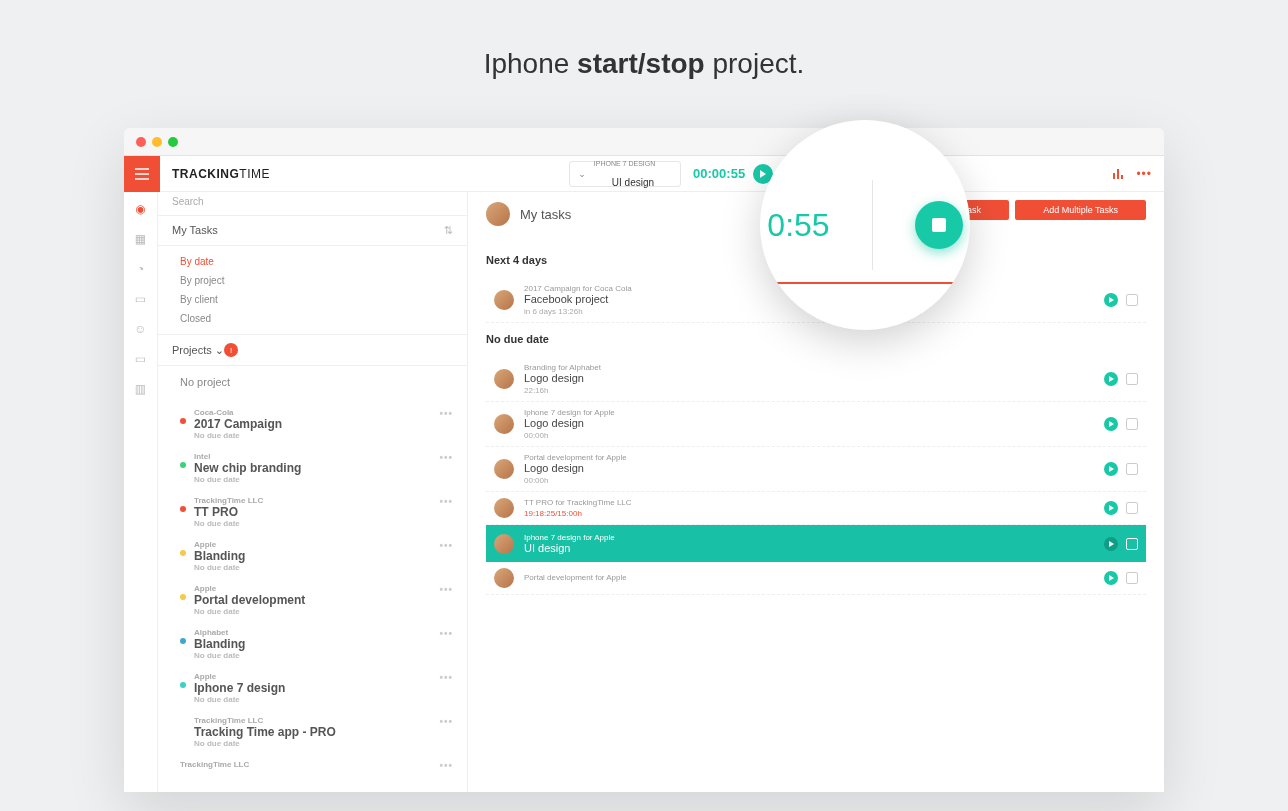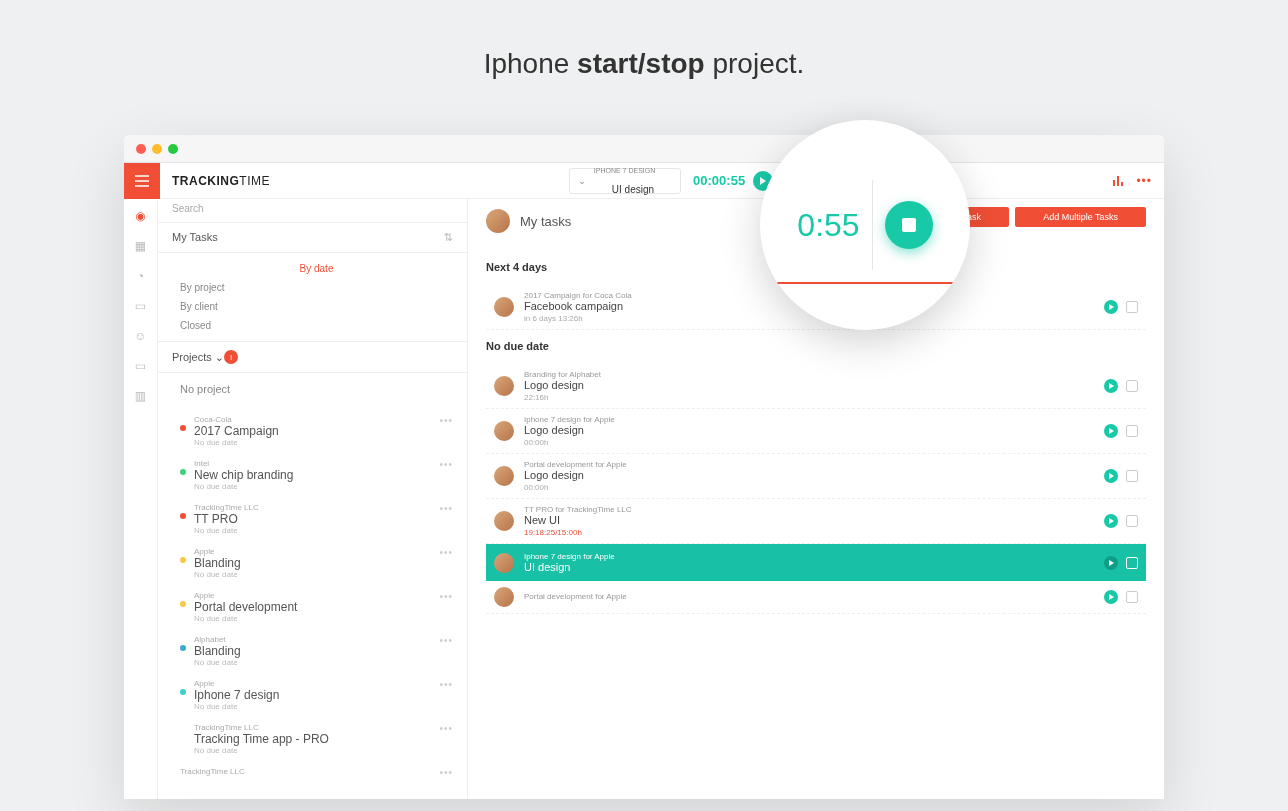--- a/index.html
+++ b/index.html
@@ -15,21 +15,21 @@
   text-align: center;
   font-size: 28px;
   font-weight: 300;
   color: #333;
   padding-top: 48px;
   padding-bottom: 40px;
 }
 .tagline .bold { font-weight: 600; }
 .app-window {
   width: 1040px;
-  margin: 15px auto;
+  margin: 8px auto;
   background: #fff;
   border-radius: 6px 6px 0 0;
   box-shadow: 0 20px 60px rgba(0,0,0,0.12);
   overflow: hidden;
   position: relative;
 }
 .title-bar {
   height: 28px;
   background: #f6f6f6;
   display: flex;
@@ -132,35 +132,35 @@
   font-size: 10px;
 }
 .sb-mytasks {
   padding: 8px 14px;
   display: flex; justify-content: space-between;
   font-size: 11px;
   font-weight: 500;
   border-bottom: 1px solid #eee;
 }
 .sb-filters { padding: 6px 14px 6px 22px; font-size: 10px; line-height: 1.9; color:#888; border-bottom:1px solid #eee;}
-.sb-filters .active { color: #f04f36; font-weight: 500; text-align: center;}
+.sb-filters .active { color: #f04f36; font-weight: 500;}
 .sb-projects-header {
   padding: 8px 14px; display:flex; align-items:center;
   font-size: 11px; font-weight:500;
   border-bottom: 1px solid #eee;
 }
 .sb-noproject { padding: 10px 22px; color:#888; font-size: 11px; }
 .sb-badge {
   width: 14px; height:14px; border-radius:50%; background:#f04f36; color:#fff;
   font-size: 8px; display:flex; align-items:center; justify-content:center;
 }
 .proj-list { padding: 4px 0 8px 0; }
 .proj-item {
   padding: 6px 14px 6px 22px;
-  display: flex; justify-content: space-between; align-items:flex-start;
+  display: flex; justify-content: space-between; align-items:flex-start;font-weight:bold;
 }
 .proj-left { display: flex; gap:8px; align-items:flex-start; }
 .proj-dot { width:6px; height:6px; border-radius:50%; margin-top:10px; flex-shrink:0; }
 .proj-text .client { font-size: 8px; color:#aaa; }
 .proj-text .name { font-size: 12px; color:#555; }
 .proj-text .due { font-size: 8px; color:#bbb; }
 .proj-more { color:#ccc; letter-spacing:1px; font-size: 10px; }
 
 .main {
   flex: 1;
@@ -230,21 +230,21 @@
   border-radius: 50%;
   background: #fff;
   box-shadow: 0 12px 40px rgba(0,0,0,0.18);
   display:flex;
   align-items:center;
   justify-content:center;
   overflow:hidden;
   z-index: 50;
 }
 .zoom-inner {
-  display:flex; align-items:center; gap:12px;
+  display:flex; align-items:center; gap:42px;
 }
 .zoom-time { font-size:32px; font-weight:500; color:#18c9a8; }
 .zoom-divider { width:1px; height:90px; background:#e6e6e6; }
 .zoom-stop {
   width:48px; height:48px; border-radius:50%;
   background:#18c9a8; color:#fff;
   display:flex; align-items:center; justify-content:center;
   box-shadow: 0 4px 12px rgba(24,201,168,0.5);
 }
 .zoom-stop .sq { width:14px; height:14px; background:#fff; border-radius:2px; }
@@ -437,21 +437,21 @@
       <div class="main-header">
         <div class="avatar"></div>
         <div class="main-title">My tasks</div>
       </div>
       <div class="section-h">Next 4 days</div>
       <div id="tasks-next">
           <div class="task-row">
             <div class="avatar-sm"></div>
             <div class="task-info">
               <div class="client">2017 Campaign for Coca Cola</div>
-              <div class="name">Facebook campaign</div>
+              <div class="name">Facebook project</div>
               <div class="meta">in 6 days   13:26h</div>
             </div>
             <div class="task-controls">
               <div class="play-sm">
                 <svg width="6" height="6" viewBox="0 0 6 6">
                   <path d="M1 0l5 3-5 3z" fill="#fff"></path>
                 </svg>
               </div>
               <div class="check-sm"></div>
             </div>
@@ -504,21 +504,20 @@
                   <path d="M1 0l5 3-5 3z" fill="#fff"></path>
                 </svg>
               </div>
               <div class="check-sm"></div>
             </div>
           </div>
           <div class="task-row">
             <div class="avatar-sm"></div>
             <div class="task-info">
               <div class="client">TT PRO for TrackingTime LLC</div>
-              <div class="name">New UI</div>
               <div class="meta red">19:18:25/15:00h</div>
             </div>
             <div class="task-controls">
               <div class="play-sm">
                 <svg width="6" height="6" viewBox="0 0 6 6">
                   <path d="M1 0l5 3-5 3z" fill="#fff"></path>
                 </svg>
               </div>
               <div class="check-sm"></div>
             </div>

